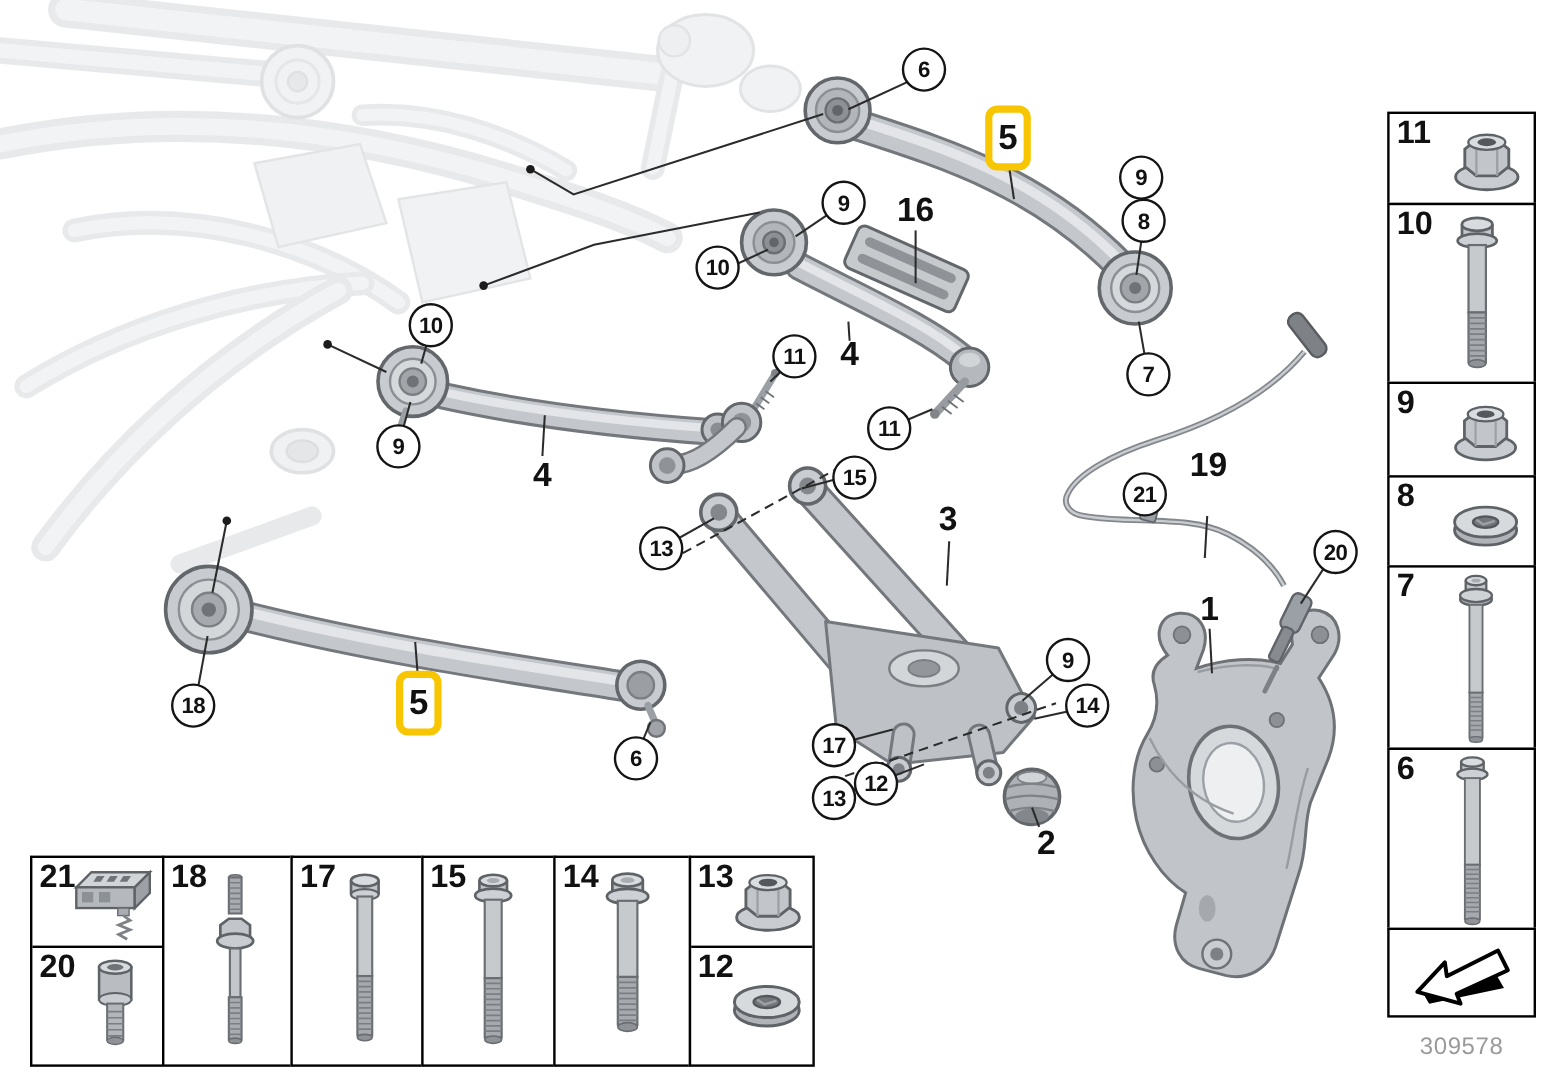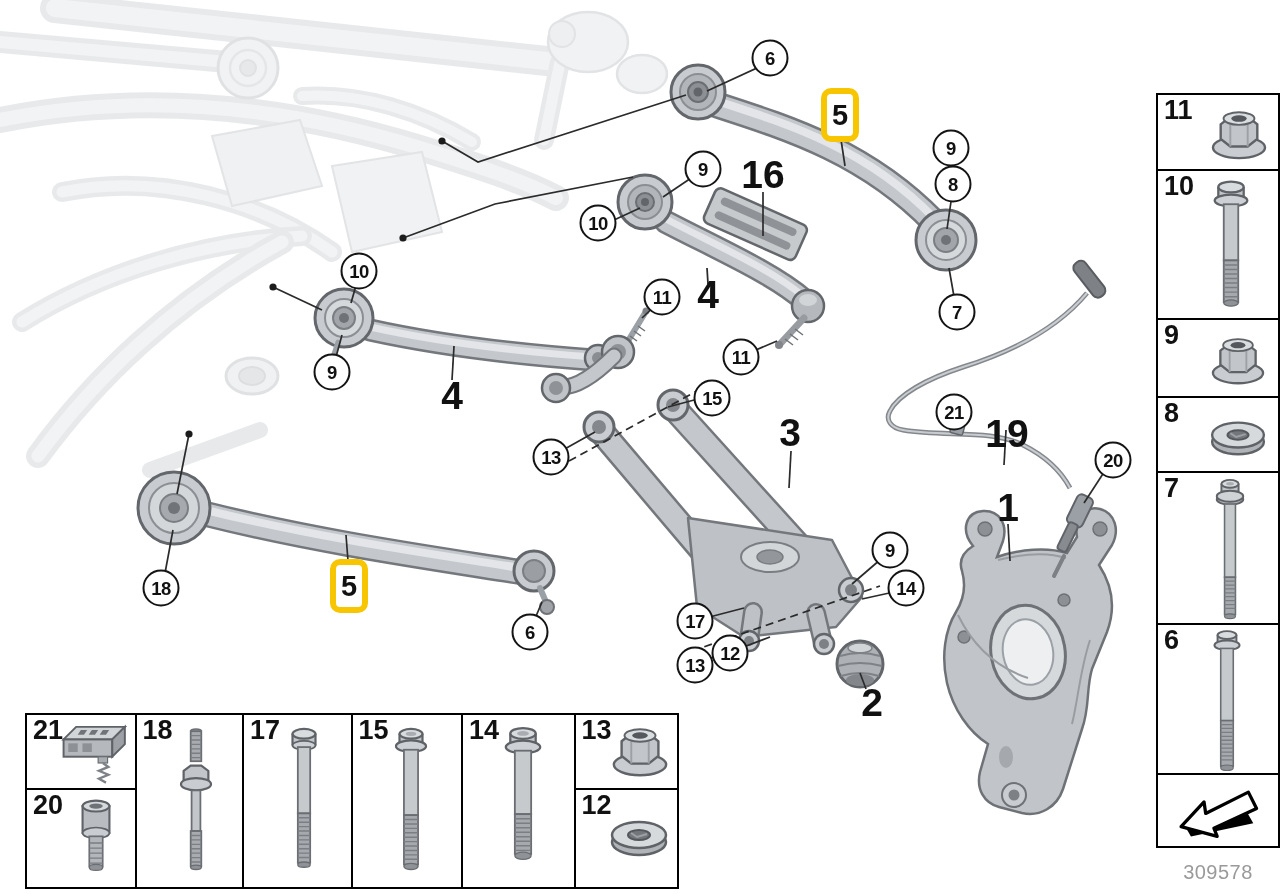--- a/index.html
+++ b/index.html
@@ -4,21 +4,21 @@
 <style>
   html,body{margin:0;padding:0;background:#fff;}
   .stage{position:relative;width:1286px;height:894px;background:#fff;overflow:hidden;
          font-family:"Liberation Sans",sans-serif;}
   .artwork{position:absolute;left:0;top:0;z-index:1;}
   #callout-layer{position:absolute;left:0;top:0;width:100%;height:100%;z-index:5;}
   .co{position:absolute;transform:translate(-50%,-50%);font-weight:700;color:#111;
       display:flex;align-items:center;justify-content:center;}
   .co-circle{width:37px;height:37px;border:2.6px solid #141414;border-radius:50%;
       background:#fff;font-size:18.5px;box-sizing:border-box;letter-spacing:-0.5px;}
-  .co-label{font-size:39px;}
+  .co-label{font-size:28px;}
   .co-highlight{width:38px;height:54px;border:6.5px solid var(--hl,#f7c600);border-radius:10px;
       background:#fff;font-size:29px;box-sizing:border-box;}
   .legend-right{position:absolute;left:1156px;top:93px;width:124px;z-index:4;}
   .lr-cell{position:relative;border:2.5px solid #000;margin-top:-2.5px;background:#fff;box-sizing:border-box;}
   .lr-cell:nth-child(1){height:78px;margin-top:0;}
   .lr-cell:nth-child(2){height:152px;}
   .lr-cell:nth-child(3){height:80px;}
   .lr-cell:nth-child(4){height:78px;}
   .lr-cell:nth-child(5){height:154px;}
   .lr-cell:nth-child(6){height:153px;}
@@ -376,21 +376,21 @@
       <div class="co co-circle" style="left: 662px; top: 297px;">11</div>
       <div class="co co-label" style="left: 708px; top: 295px;">4</div>
       <div class="co co-circle" style="left: 741px; top: 357px;">11</div>
       <div class="co co-circle" style="left: 359px; top: 271px;">10</div>
       <div class="co co-circle" style="left: 332px; top: 372px;">9</div>
       <div class="co co-label" style="left: 452px; top: 396px;">4</div>
       <div class="co co-circle" style="left: 712px; top: 398px;">15</div>
       <div class="co co-circle" style="left: 551px; top: 457px;">13</div>
       <div class="co co-label" style="left: 790px; top: 433px;">3</div>
       <div class="co co-circle" style="left: 954px; top: 412px;">21</div>
-      <div class="co co-label" style="left: 1007px; top: 434px;">19</div>
+      <div class="co co-label" style="left: 1007px; top: 388px;">19</div>
       <div class="co co-circle" style="left: 1113px; top: 460px;">20</div>
       <div class="co co-label" style="left: 1008px; top: 508px;">1</div>
       <div class="co co-circle" style="left: 161px; top: 588px;">18</div>
       <div class="co co-highlight" style="left: 349px; top: 586px;">5</div>
       <div class="co co-circle" style="left: 530px; top: 632px;">6</div>
       <div class="co co-circle" style="left: 890px; top: 550px;">9</div>
       <div class="co co-circle" style="left: 906px; top: 588px;">14</div>
       <div class="co co-circle" style="left: 695px; top: 621px;">17</div>
       <div class="co co-circle" style="left: 730px; top: 653px;">12</div>
       <div class="co co-circle" style="left: 695px; top: 665px;">13</div>

